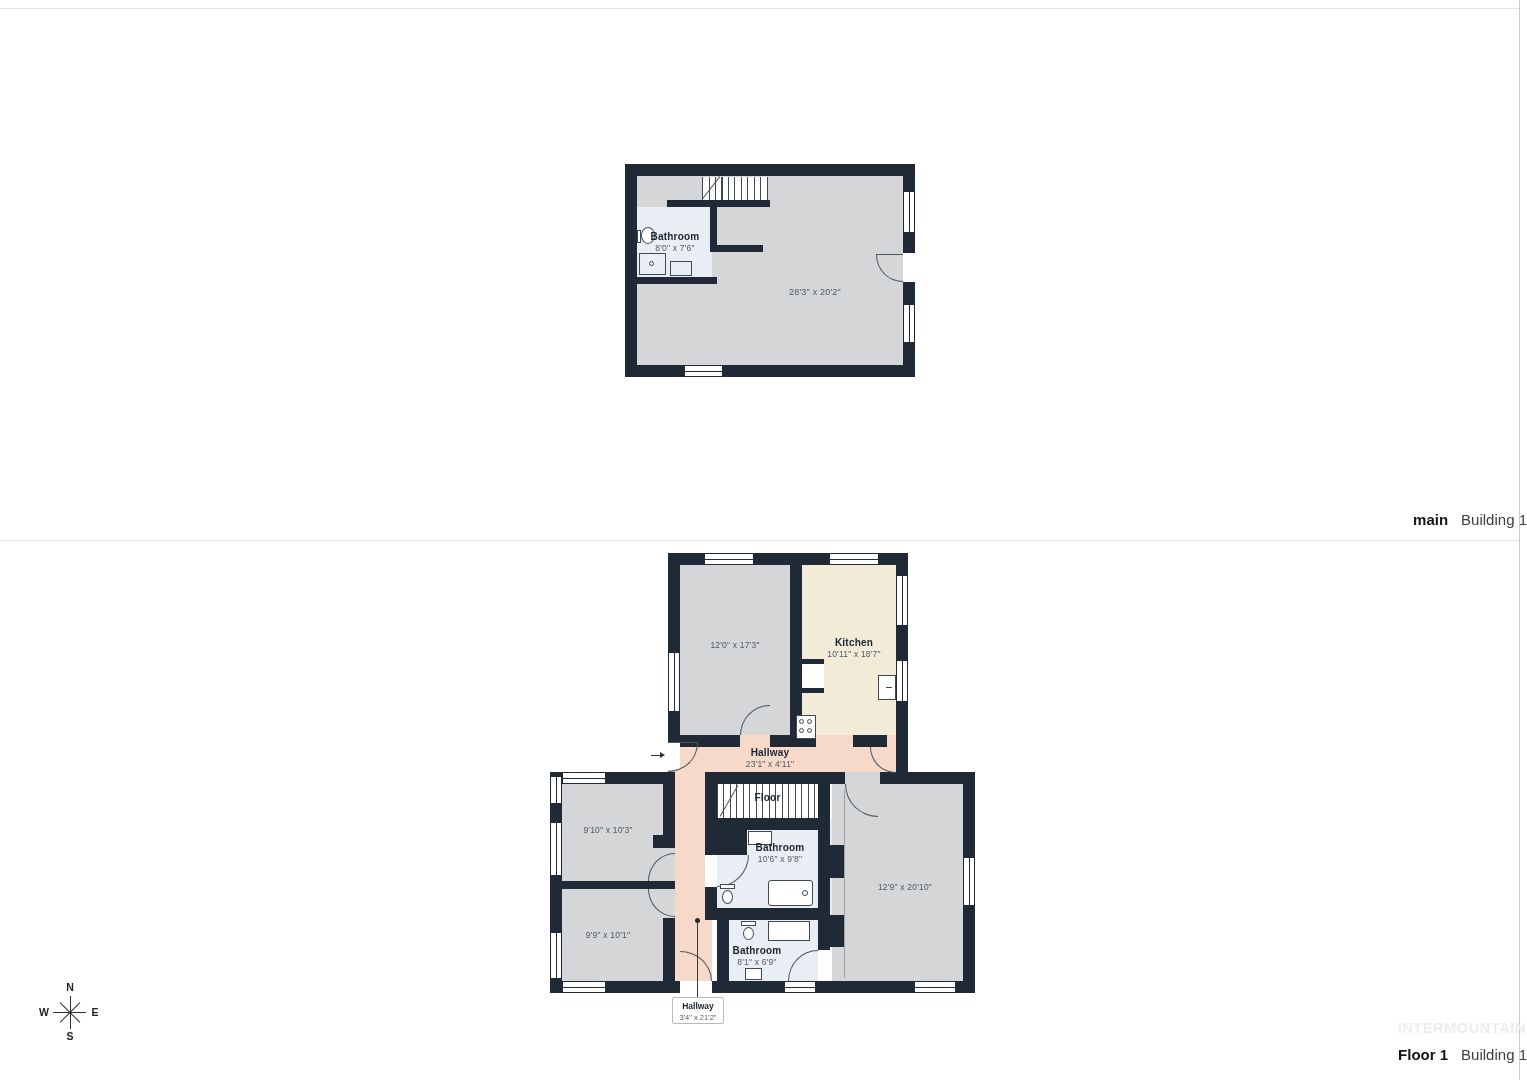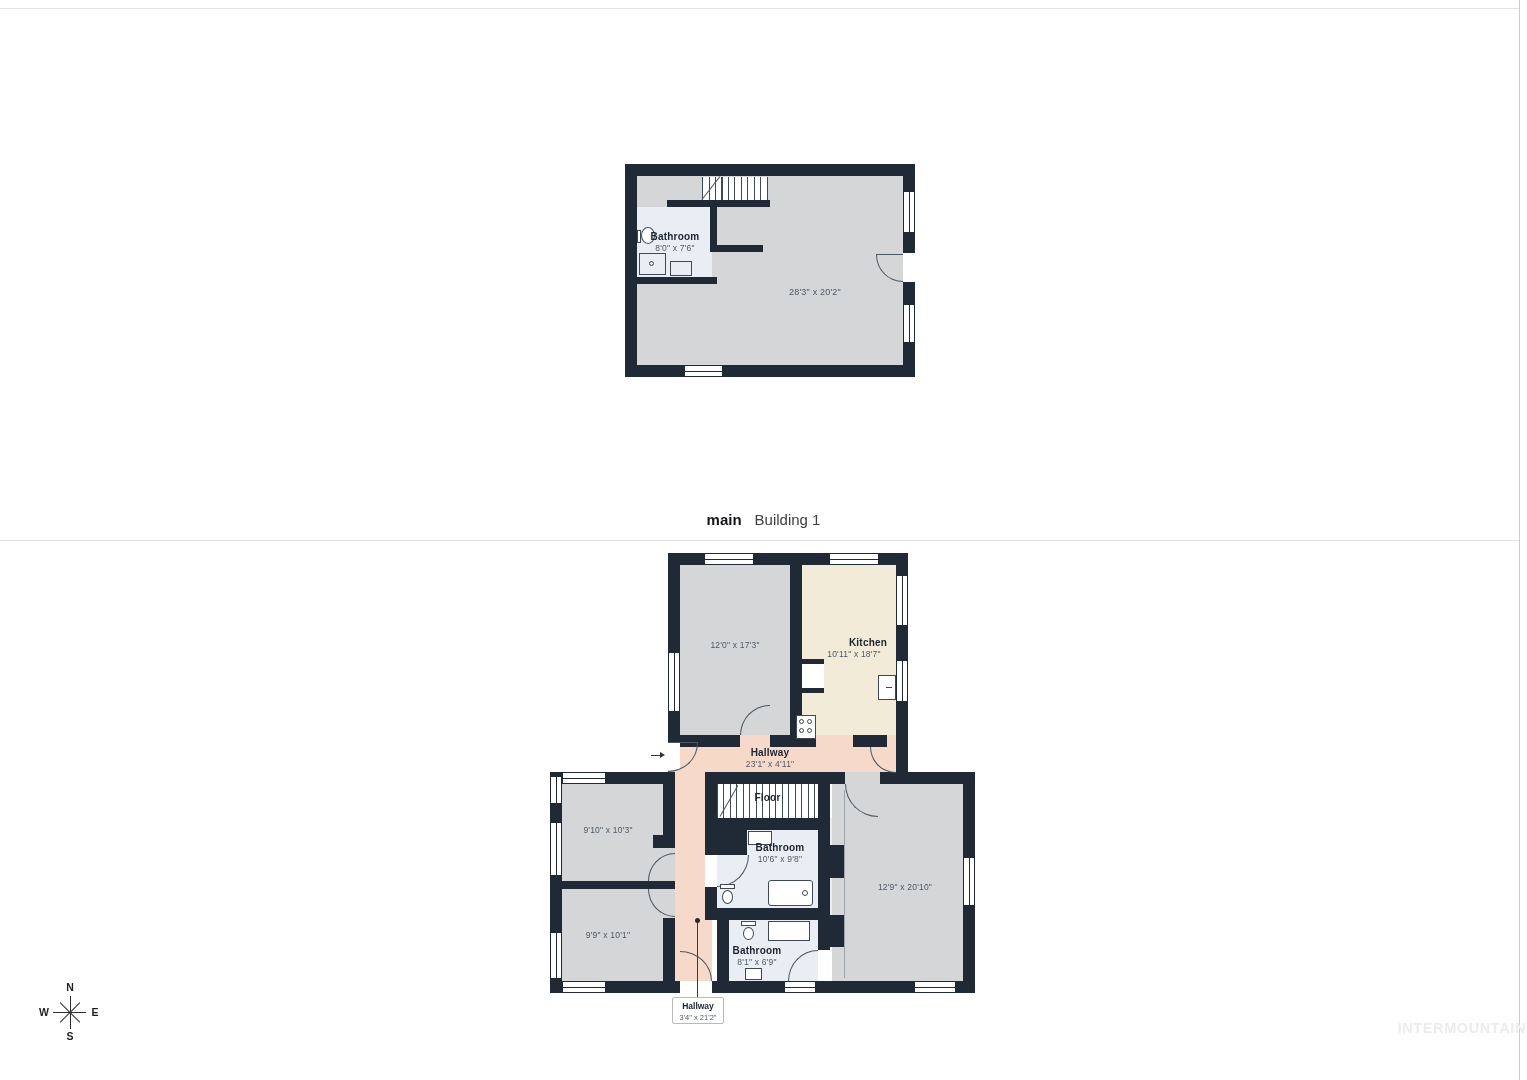--- a/index.html
+++ b/index.html
@@ -25,21 +25,21 @@
   .line{position:absolute;background:#4a5763}
   .f-gray{position:absolute;background:var(--room_gray)}
   .f-bath{position:absolute;background:var(--bathroom_blue)}
   .f-kit{position:absolute;background:var(--kitchen_cream)}
   .f-hall{position:absolute;background:var(--hallway_salmon)}
   .treads{position:absolute;background:#fff}
   .treads::after{content:"";position:absolute;inset:0;
      background:repeating-linear-gradient(90deg,#3f4a55 0,#3f4a55 1px,transparent 1px,transparent 6.5px)}
   .rname{position:absolute;font-size:10px;font-weight:700;color:#1b2431;text-align:center;line-height:1;letter-spacing:.2px}
   .rdims{position:absolute;font-size:8.5px;color:#4e5a68;text-align:center;line-height:1;letter-spacing:.2px}
-  .floor-row{position:absolute;left:0;right:0;text-align:center;font-size:15px;color:#3e3e42}
+  .floor-row{position:absolute;left:0;right:0;text-align:right;font-size:15px;color:#3e3e42}
   .floor-row b{color:#141519;margin-right:13px;font-weight:700}
   .hr{position:absolute;background:#e3e3e3;height:1px}
   .cletter{position:absolute;font-size:10.5px;font-weight:700;color:#1f1f1f;text-align:center;width:16px;line-height:1}
   .cline{position:absolute;background:#2e2e2e}
   .callout{position:absolute;background:#fff;border:1px solid #b9b9b9;border-radius:2px;text-align:center}
   .callout .cn{font-size:8.5px;font-weight:700;color:#1b2431;line-height:1;margin-top:4px}
   .callout .cd{font-size:7.5px;color:#4e5a68;line-height:1;margin-top:3px}
   .wm{position:absolute;right:1px;top:1020px;font-size:14.5px;font-weight:700;color:#ececec;letter-spacing:.6px;white-space:nowrap}
 </style>
 </head>
@@ -186,40 +186,43 @@
     <div class="fx ov" style="left:172px;top:337px;width:11px;height:14px"></div>
     <div class="fx" style="left:218px;top:327px;width:45px;height:26px;border-radius:3px"></div>
     <div class="fx fxt ov" style="left:252px;top:337px;width:6px;height:6px"></div>
     <div class="fx" style="left:191px;top:368px;width:15px;height:5px"></div>
     <div class="fx ov" style="left:193px;top:374px;width:11px;height:13px"></div>
     <div class="fx" style="left:218px;top:368px;width:42px;height:20px"></div>
     <div class="fx" style="left:195px;top:415px;width:17px;height:12px"></div>
     <div class="a ov" style="left:145px;top:365px;width:5px;height:5px;background:#2a2a2a"></div>
 
     <div class="rdims" style="left:135px;top:88px;width:100px">12'0" x 17'3"</div>
-    <div class="rname" style="left:268px;top:85px;width:100px">Kitchen</div>
+    <div class="rname" style="left:254px;top:85px;width:100px">Kitchen</div>
     <div class="rdims" style="left:254px;top:97px;width:100px">10'11" x 18'7"</div>
     <div class="rname" style="left:170px;top:195px;width:100px">Hallway</div>
     <div class="rdims" style="left:170px;top:207px;width:100px">23'1" x 4'11"</div>
     <div class="rname" style="left:190px;top:240px;width:55px">Floor</div>
     <div class="rdims" style="left:8px;top:273px;width:100px">9'10" x 10'3"</div>
     <div class="rdims" style="left:8px;top:378px;width:100px">9'9" x 10'1"</div>
     <div class="rname" style="left:180px;top:290px;width:100px">Bathroom</div>
     <div class="rdims" style="left:180px;top:302px;width:100px">10'6" x 9'8"</div>
     <div class="rdims" style="left:305px;top:330px;width:100px">12'9" x 20'10"</div>
     <div class="rname" style="left:157px;top:393px;width:100px">Bathroom</div>
     <div class="rdims" style="left:157px;top:405px;width:100px">8'1" x 6'9"</div>
   </div>
 
   <div class="a" style="left:697px;top:923px;width:1px;height:74px;background:#3a3a3a"></div>
   <div class="callout" style="left:672px;top:997px;width:52px;height:27px">
     <div class="cn">Hallway</div>
     <div class="cd">3'4" x 21'2"</div>
   </div>
 
+  <div class="floor-row" style="top:1046px">
+    <b>Floor 1</b><span>Building 1</span>
+  </div>
 
   <div class="a" style="left:30px;top:978px;width:80px;height:68px">
     <div class="cline" style="left:39.5px;top:18px;width:1px;height:33px"></div>
     <div class="cline" style="left:23px;top:34px;width:33px;height:1px"></div>
     <div class="cline" style="left:26px;top:34px;width:28px;height:1px;transform:rotate(45deg)"></div>
     <div class="cline" style="left:26px;top:34px;width:28px;height:1px;transform:rotate(-45deg)"></div>
     <div class="cletter" style="left:32px;top:4px">N</div>
     <div class="cletter" style="left:32px;top:53px">S</div>
     <div class="cletter" style="left:6px;top:29px">W</div>
     <div class="cletter" style="left:57px;top:29px">E</div>

